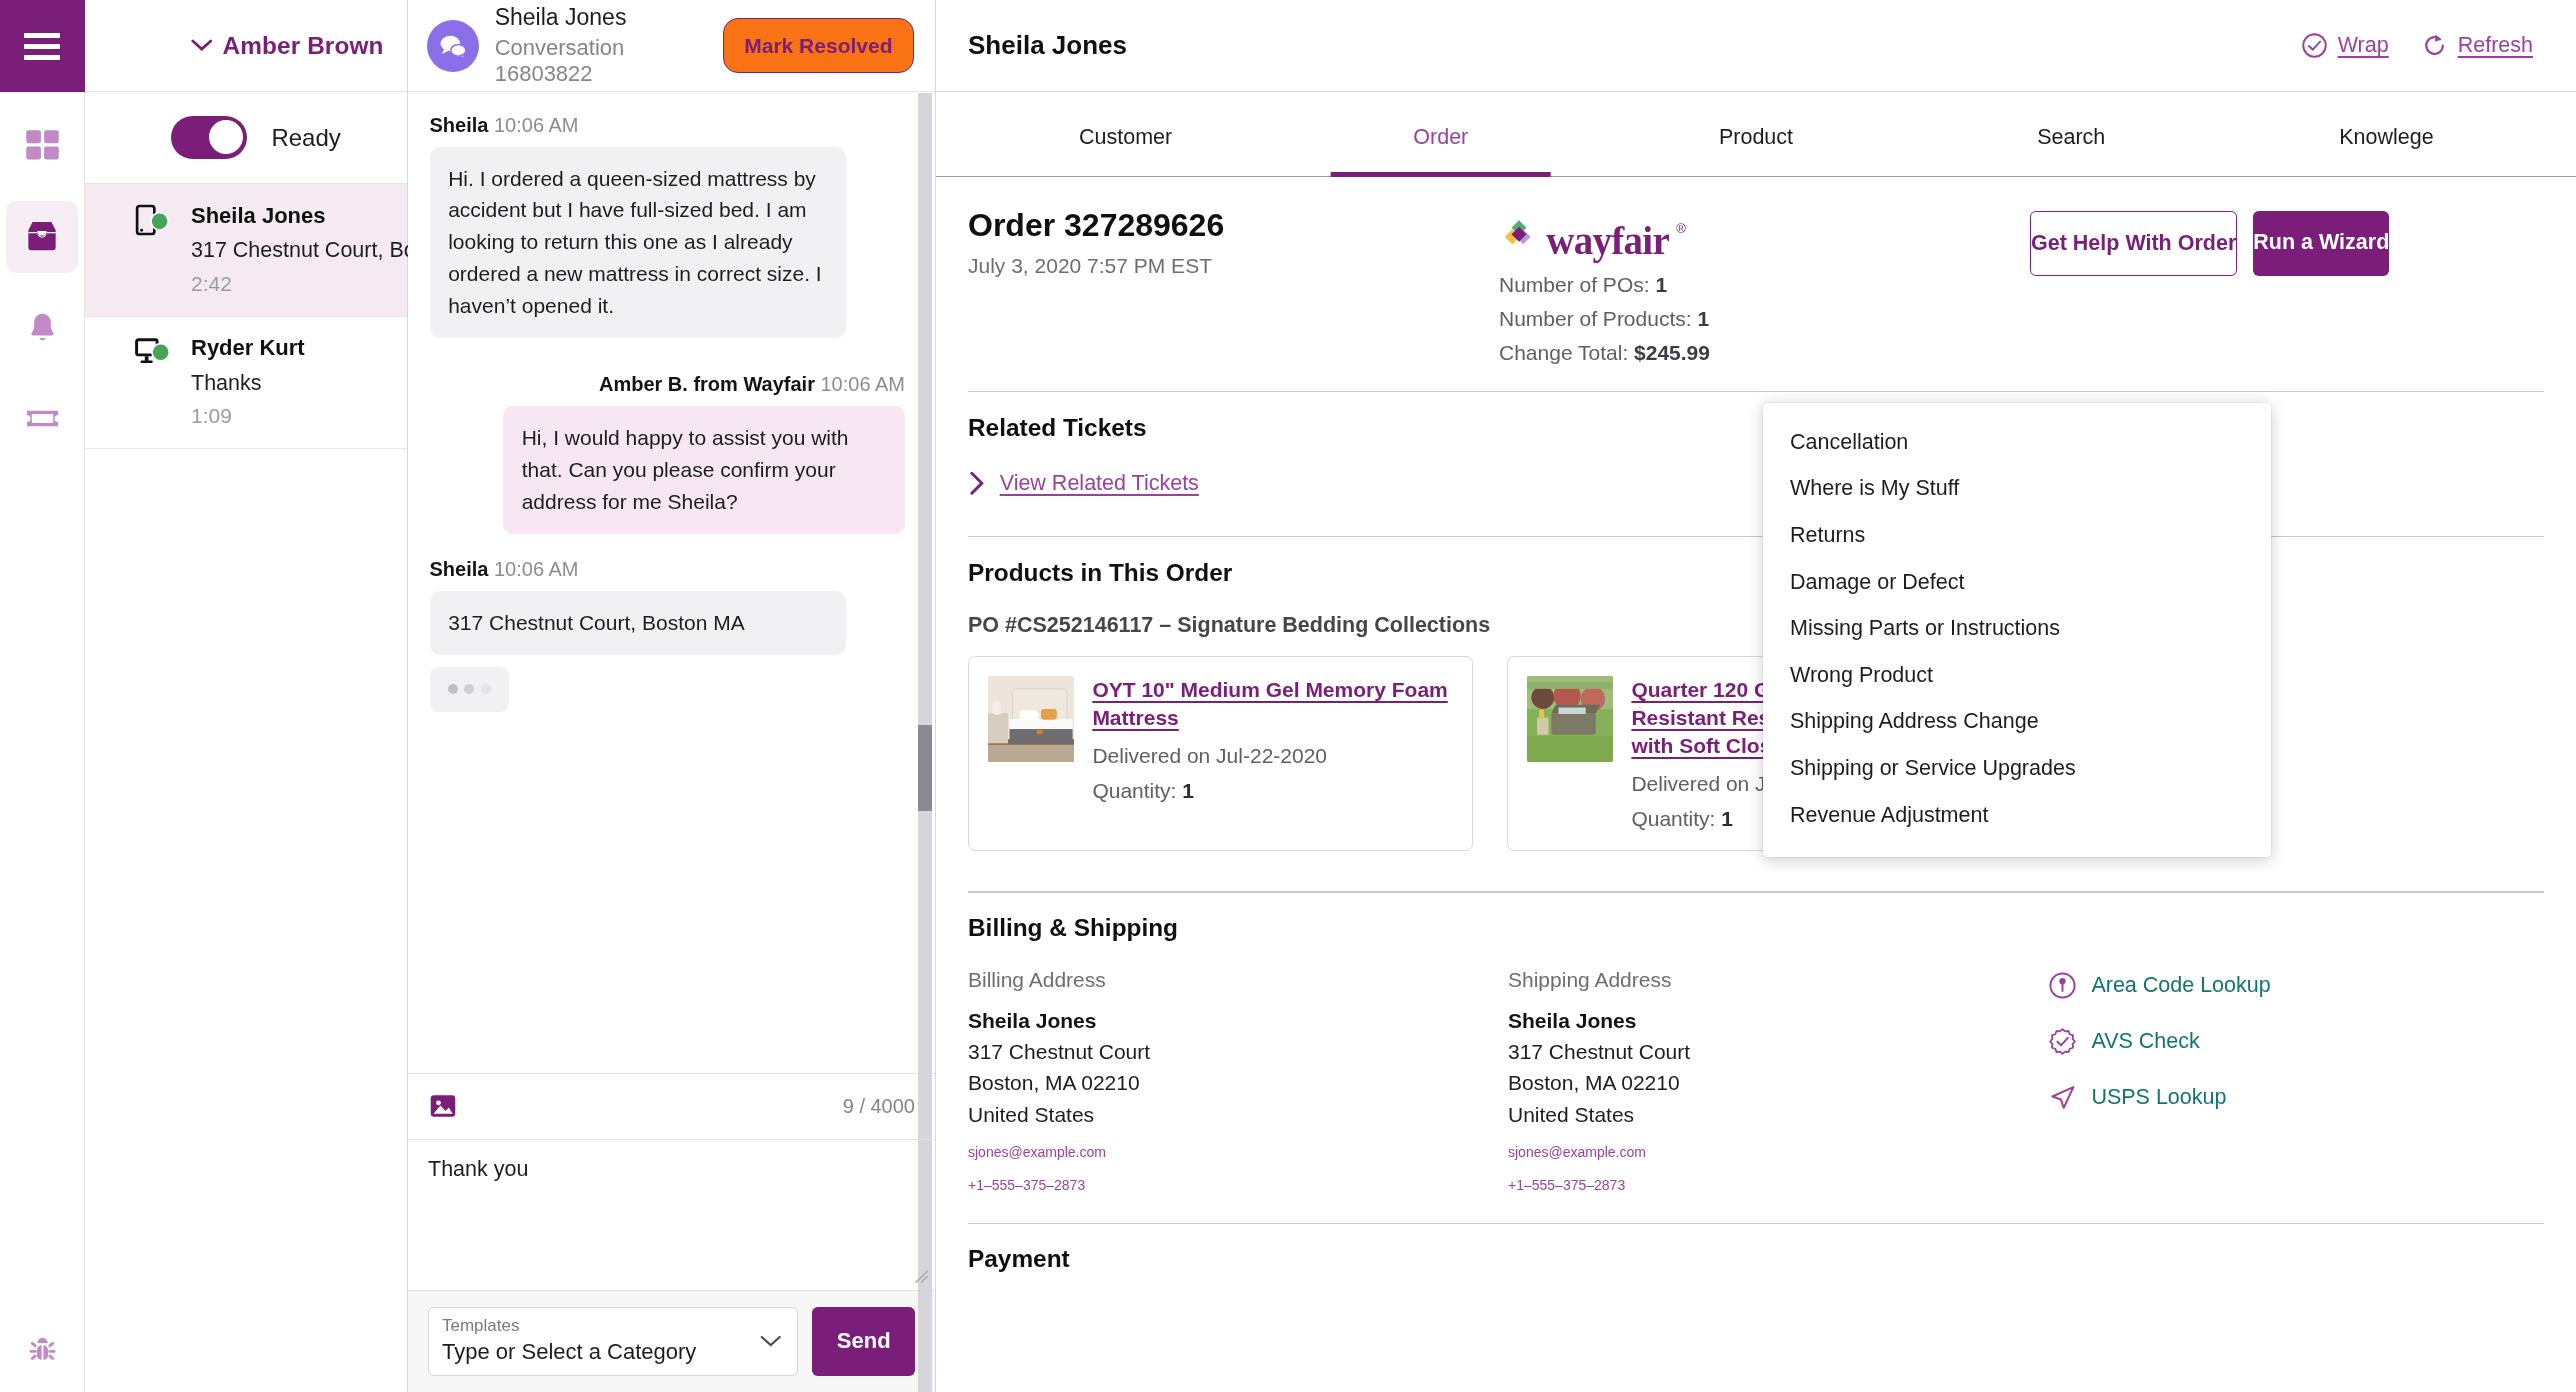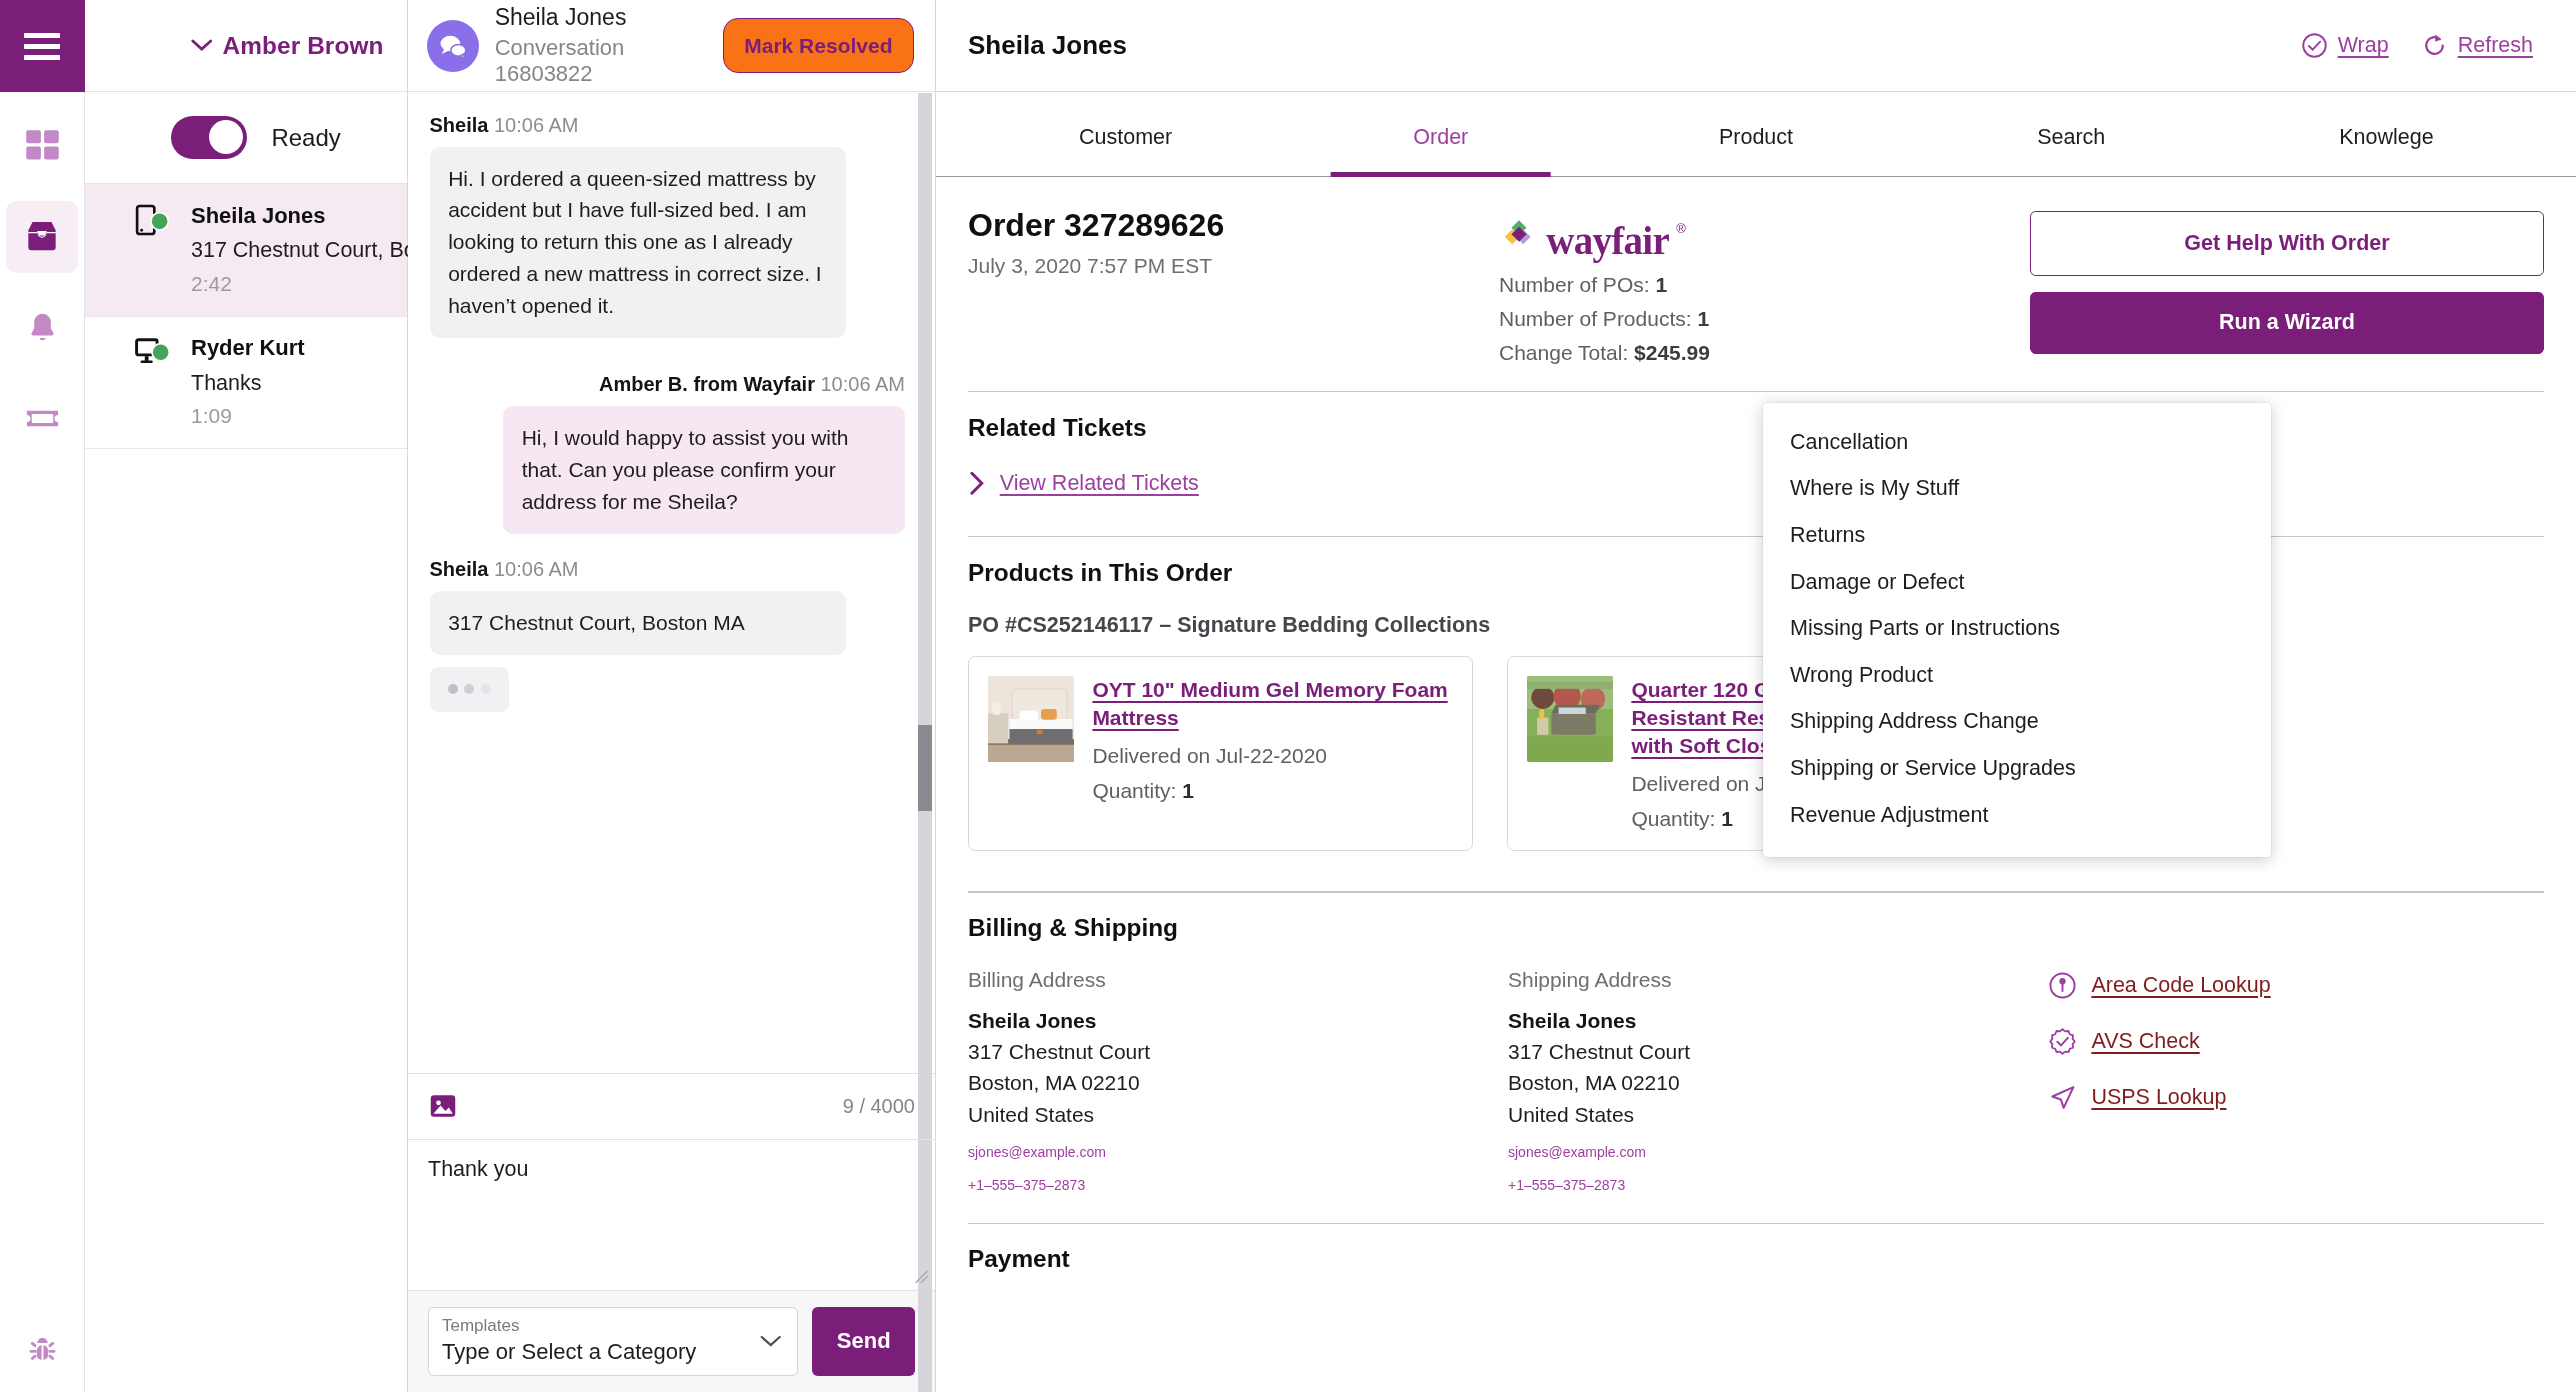--- a/index.html
+++ b/index.html
@@ -157,21 +157,21 @@
   .order-row { display:flex; align-items:flex-start; padding: 30px 0 0 0; }
   .order-left { flex: 0 0 531px; }
   .order-no { font-size: 32px; font-weight: 700; color:#101010; }
   .order-date { font-size: 21px; color:#6d6d73; margin-top: 10px; }
   .order-mid { flex: 0 0 531px; padding-top: 2.9px; }
   .wf-logo { display:flex; align-items:center; gap: 7.2px; }
   .wf-word { font-family:"Liberation Serif", serif; font-size: 39px; font-weight:700; color:#7B1E7A; letter-spacing:-0.7px;margin-top:8px; }
   .wf-reg { font-size: 13px; color:#7B1E7A; align-self:flex-start; margin-top:11.5px; }
   .order-stat { font-size: 21px; color:#5e5e64; margin-top: 10px; }
   .order-stat b { color:#3c3c42; }
-  .order-right { flex:1; display:flex; flex-direction:column; gap: 16px; padding-top: 4.3px; }
+  .order-right { flex:1; display:flex; gap: 16px; padding-top: 4.3px; }
   .btn-wide-outline {
     border:1.4px solid #7B1E7A; color:#7B1E7A; background:#fff; font-weight:700;
     font-size: 21.5px; border-radius: 5.7px; padding: 18.7px 0; text-align:center; cursor:pointer;
     font-family:"Liberation Sans", sans-serif;
   }
   .btn-wide-solid {
     background:#7B1E7A; color:#fff; font-weight:700; font-size: 21.5px;
     border-radius: 5.7px; padding: 18.7px 0; text-align:center; cursor:pointer; border:none;
     font-family:"Liberation Sans", sans-serif;
   }
@@ -197,21 +197,21 @@
   .prod-meta b { color:#2c2c31; }
 
   .bs-grid { display:flex; margin-top: 26px; }
   .bs-col { flex: 0 0 540px; }
   .bs-col.links { flex:1; padding-top: 2.9px; }
   .bs-label { font-size: 21px; color:#6d6d73; }
   .bs-name { font-size: 21px; font-weight:700; color:#141414; margin-top: 17px; }
   .bs-line { font-size: 21px; color:#1d1d1d; margin-top: 7.2px; }
   .bs-link { font-size: 14px; color:#9D3FA0; text-underline-offset:3.6px; margin-top: 17px; display:block; cursor:pointer; }
   .util-link { display:flex; align-items:center; gap: 14.4px; margin-bottom: 27px; cursor:pointer; }
-  .util-link span { font-size: 21.5px; color:#7f1d1d; text-decoration:underline; text-underline-offset:3.6px; }
+  .util-link span { font-size: 21.5px; color:#0f766e; text-underline-offset:3.6px; }
 
   
   .wizard-menu {
     position:absolute; background:#fff; border-radius: 4.3px;
     box-shadow: 0 2.9px 16px rgba(0,0,0,.20), 0 0 0 0.7px rgba(0,0,0,.05);
     z-index: 50; padding: 16px 0 18.7px 0;
   }
   .wiz-item { font-size: 21.5px; color:#1d1d1d; padding: 10.8px 0 10.8px 27px; cursor:pointer; white-space:nowrap; }
 </style>
 </head>

